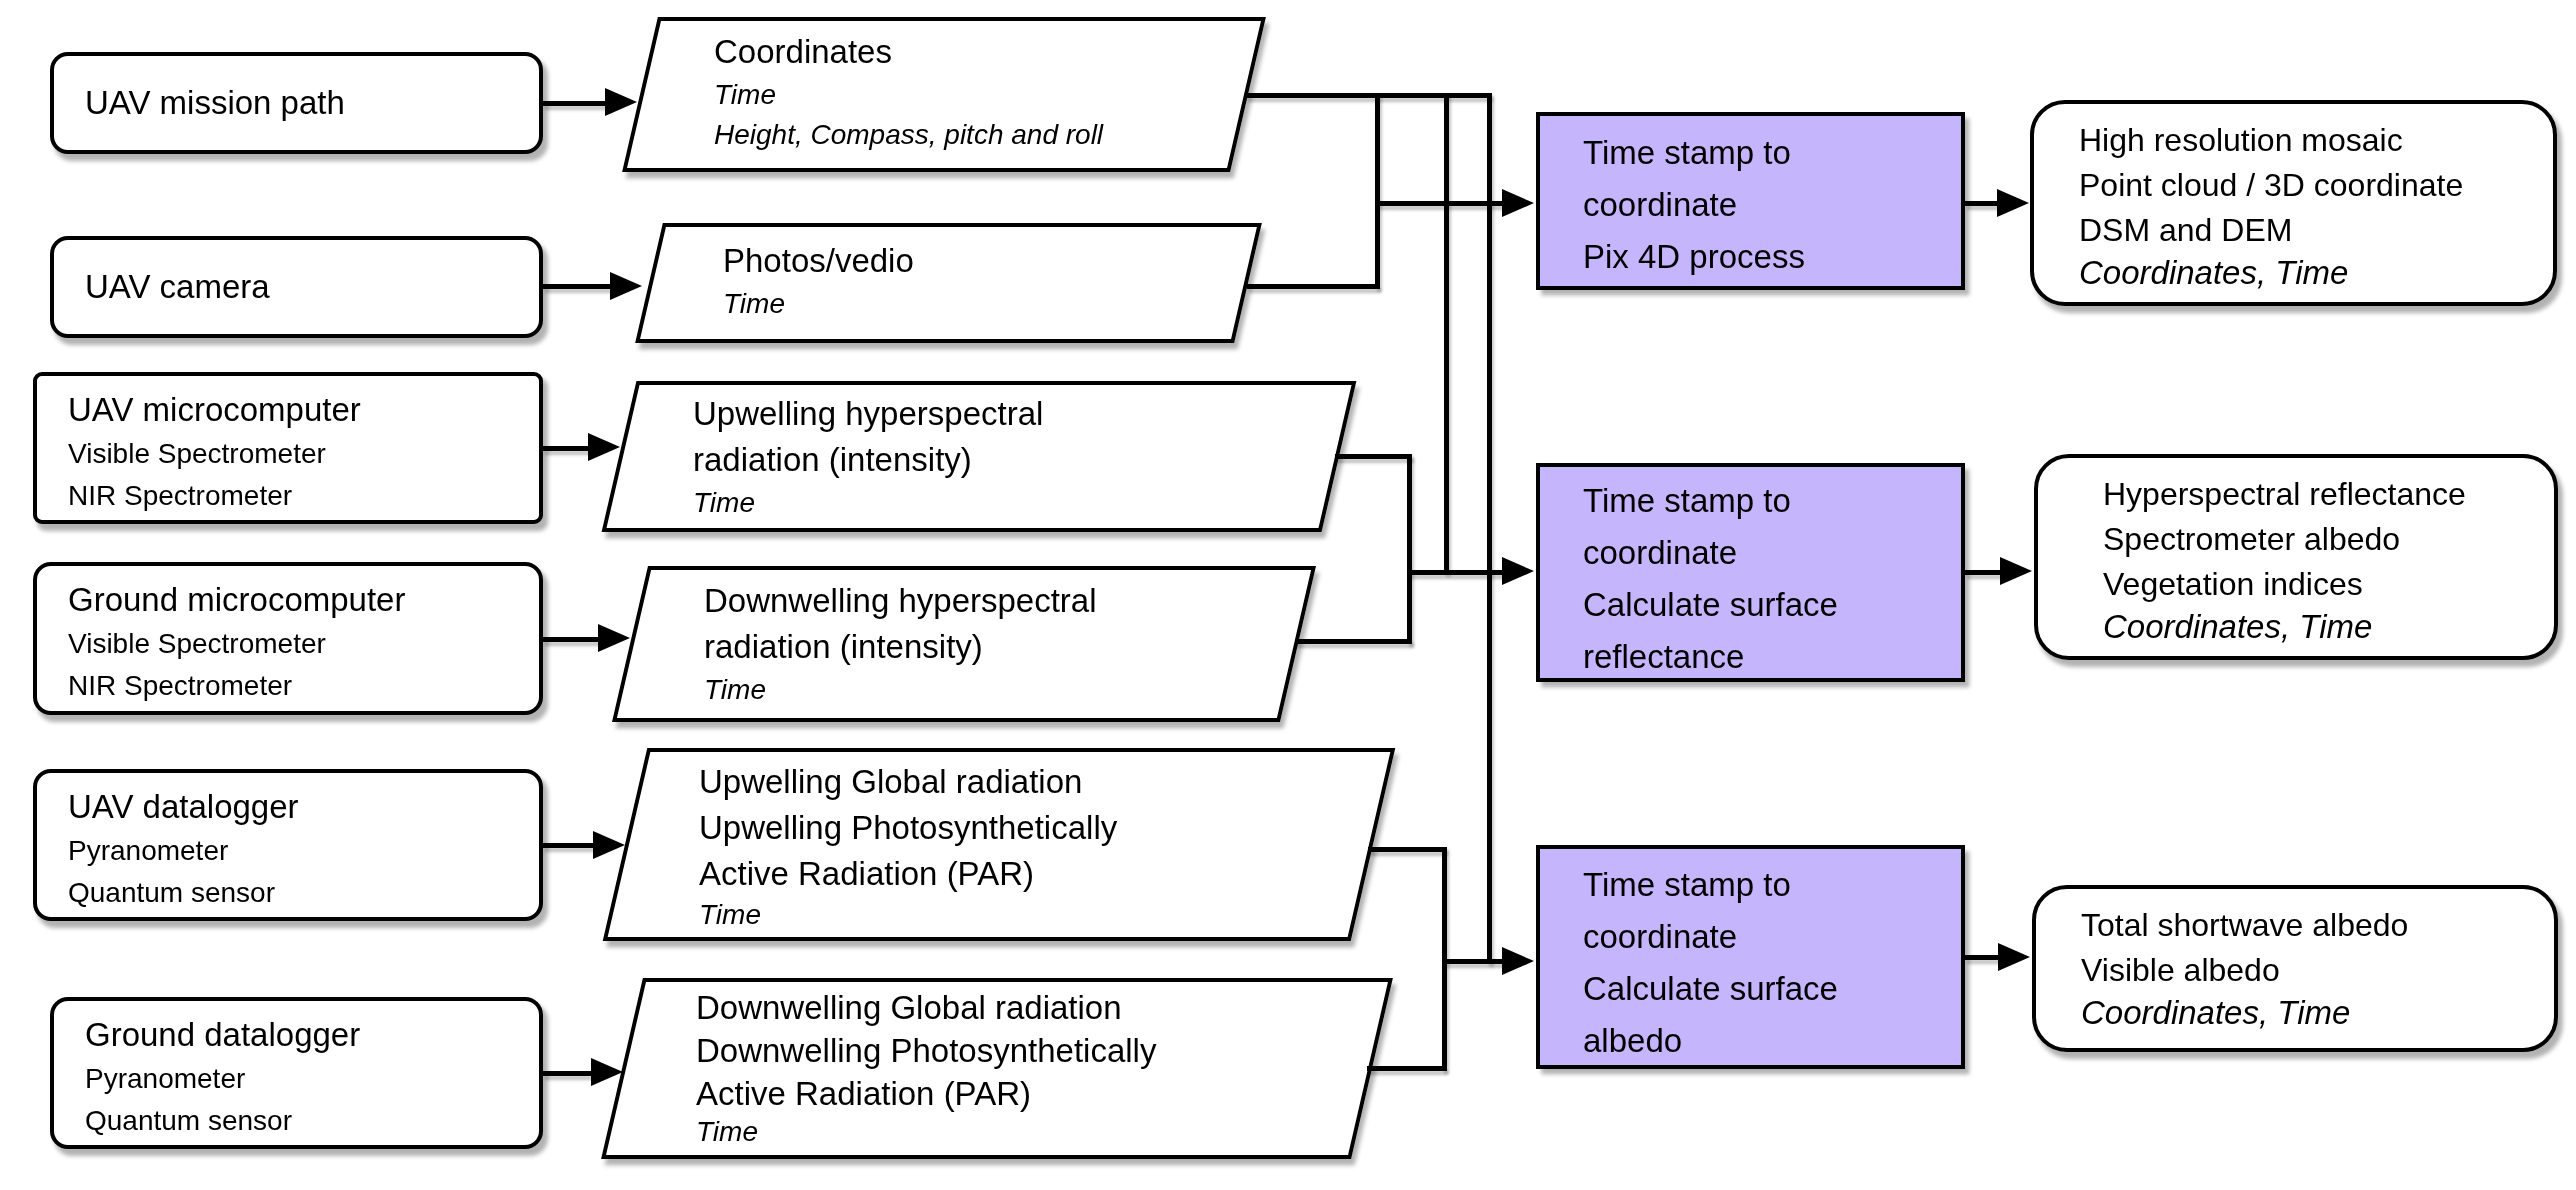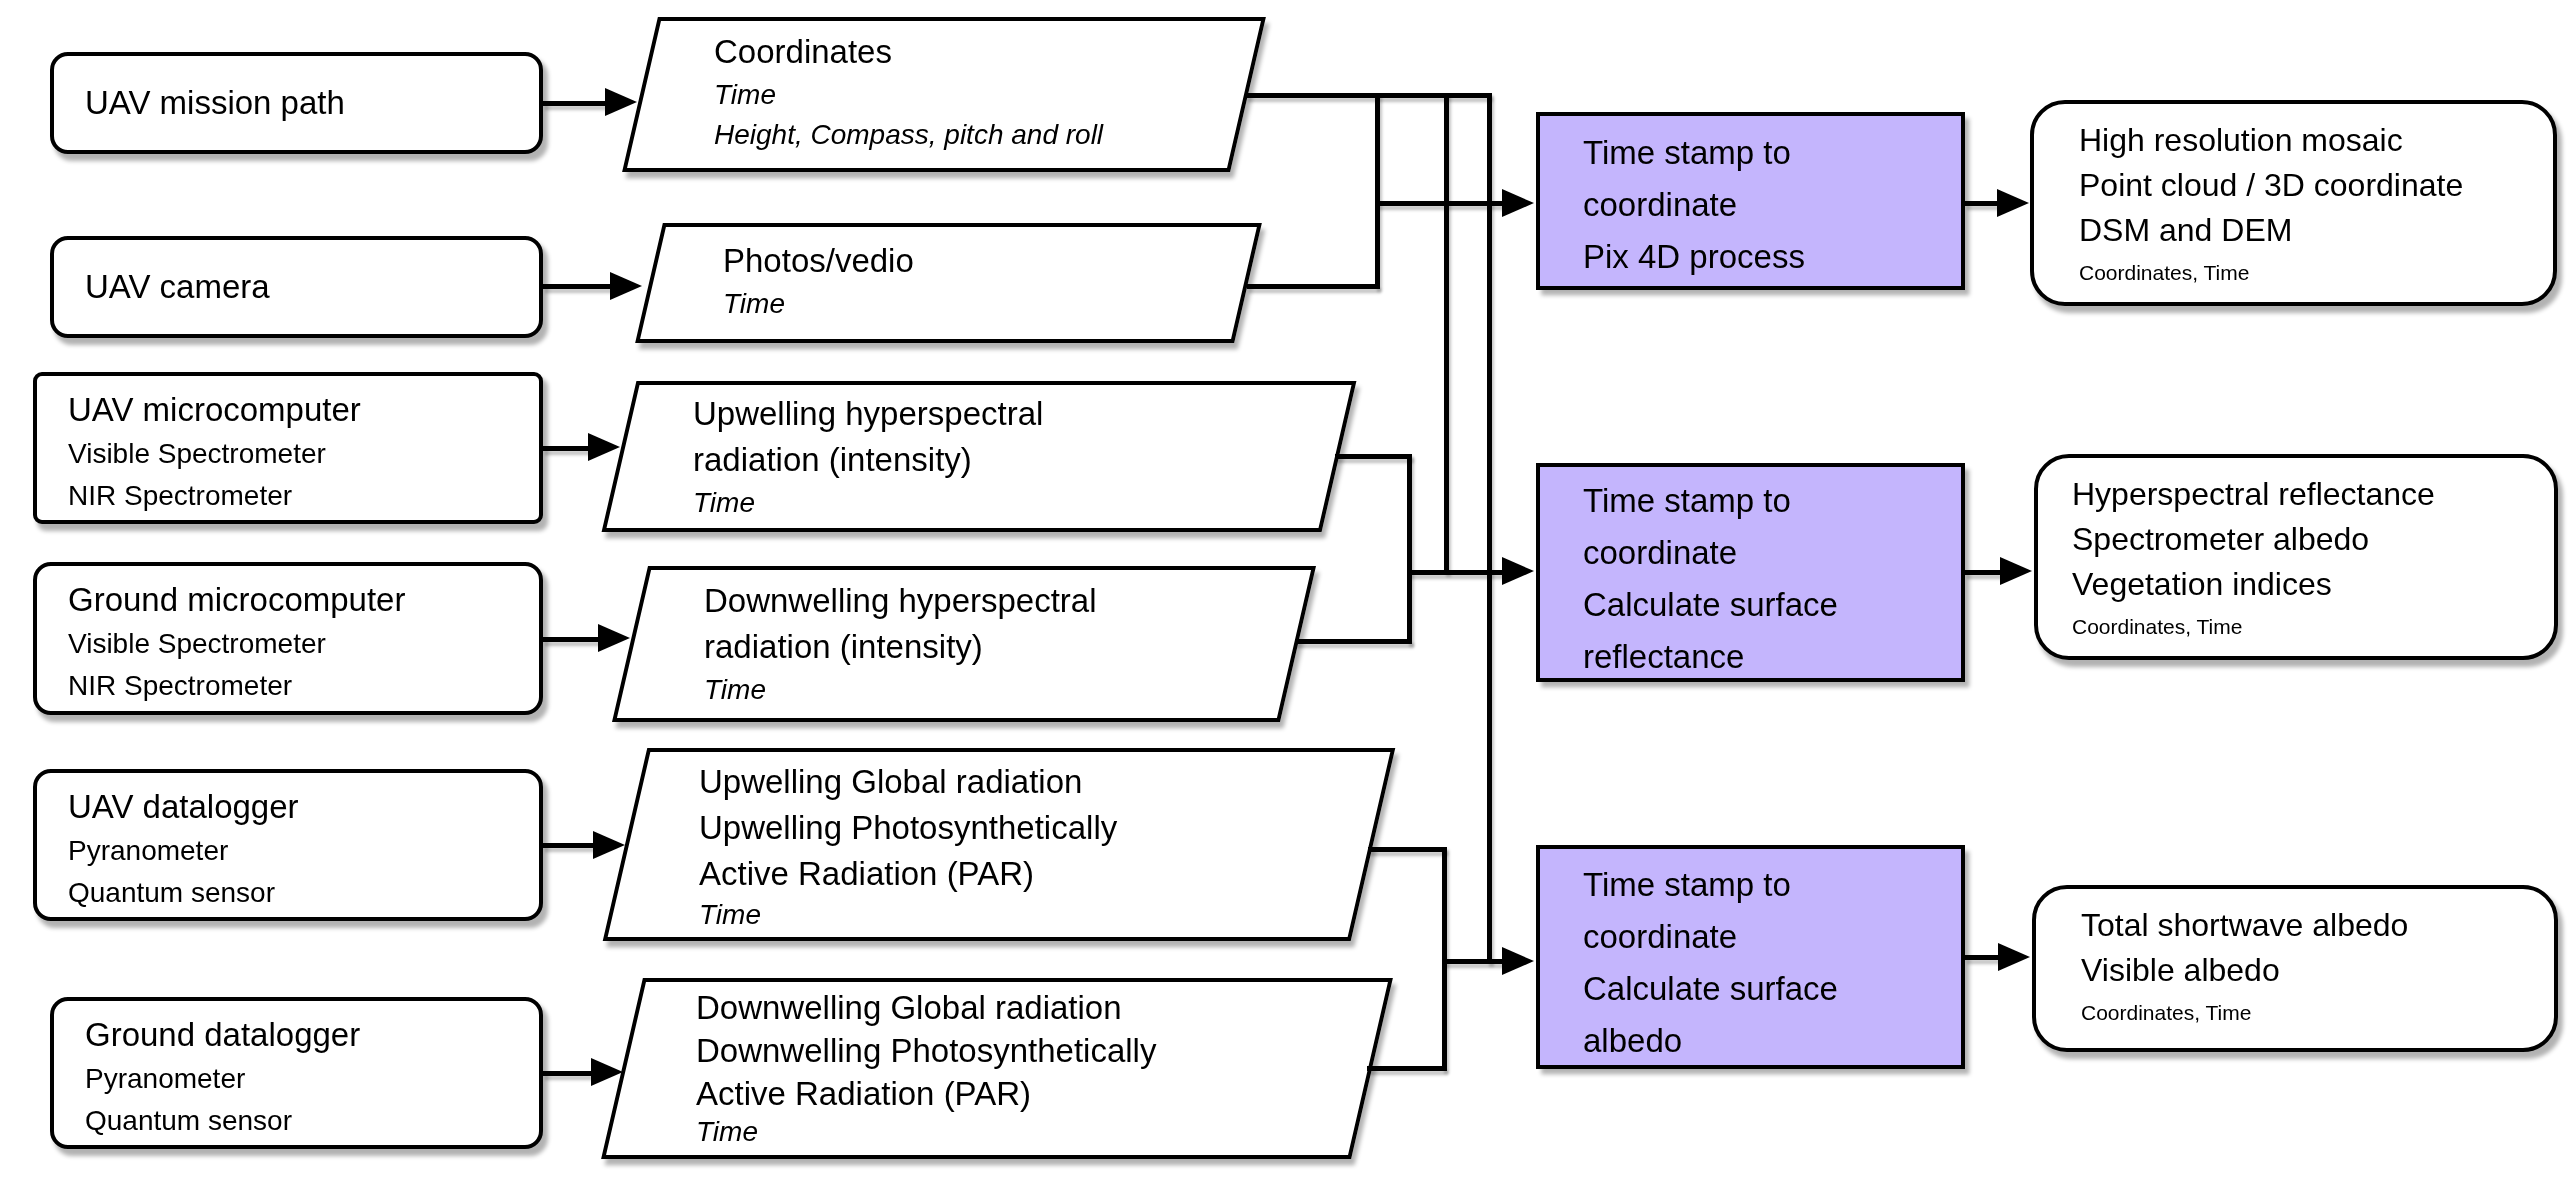--- a/index.html
+++ b/index.html
@@ -25,21 +25,21 @@
     position:absolute;background:#fff;border:4.2px solid #000;
     transform:skewX(-13deg);box-shadow:4.9px 6.3px 4.2px rgba(0,0,0,0.30);box-sizing:border-box;
   }
   .pgram-inner{transform:skewX(13deg);height:100%;box-sizing:border-box;padding-left:70px;padding-right:7px;}
   
   .t-main{font-size:33px;line-height:46px;white-space:nowrap;}
   .t-sub{font-size:28px;line-height:42px;white-space:nowrap;}
   .t-ital{font-size:28px;line-height:40px;font-style:italic;white-space:nowrap;}
   .t-proc{font-size:33px;line-height:52px;white-space:nowrap;}
   .t-out{font-size:32px;line-height:45px;white-space:nowrap;}
-  .t-outital{font-size:21px;line-height:39px;white-space:nowrap;}
+  .t-outital{font-size:33px;line-height:39px;font-style:italic;white-space:nowrap;}
   .pad-src{padding:11px 0 0 31px;}
   
   .hline{position:absolute;height:4.9px;background:#000;box-shadow:2.1px 4.2px 2.8px rgba(0,0,0,0.22);}
   .vline{position:absolute;width:4.9px;background:#000;box-shadow:2.1px 2.8px 2.8px rgba(0,0,0,0.22);}
   .ahead{
     position:absolute;width:0;height:0;
     border-top:14.6px solid transparent;border-bottom:14.6px solid transparent;
     border-left:32px solid #000;
   }
 </style>
@@ -149,21 +149,21 @@
     <div class="t-proc">albedo</div>
   </div>
 
   <div class="outbox" style="left:2030px;top:100px;width:527px;height:206px;padding:14px 0 0 45px;">
     <div class="t-out">High resolution mosaic</div>
     <div class="t-out">Point cloud / 3D coordinate</div>
     <div class="t-out">DSM and DEM</div>
     <div class="t-outital">Coordinates, Time</div>
   </div>
 
-  <div class="outbox" style="left:2034px;top:454px;width:524px;height:206px;padding:14px 0 0 34px;">
+  <div class="outbox" style="left:2034px;top:454px;width:524px;height:206px;padding:14px 0 0 65px;">
     <div class="t-out">Hyperspectral reflectance</div>
     <div class="t-out">Spectrometer albedo</div>
     <div class="t-out">Vegetation indices</div>
     <div class="t-outital">Coordinates, Time</div>
   </div>
 
   <div class="outbox" style="left:2032px;top:885px;width:526px;height:167px;padding:14px 0 0 45px;">
     <div class="t-out">Total shortwave albedo</div>
     <div class="t-out">Visible albedo</div>
     <div class="t-outital">Coordinates, Time</div>

